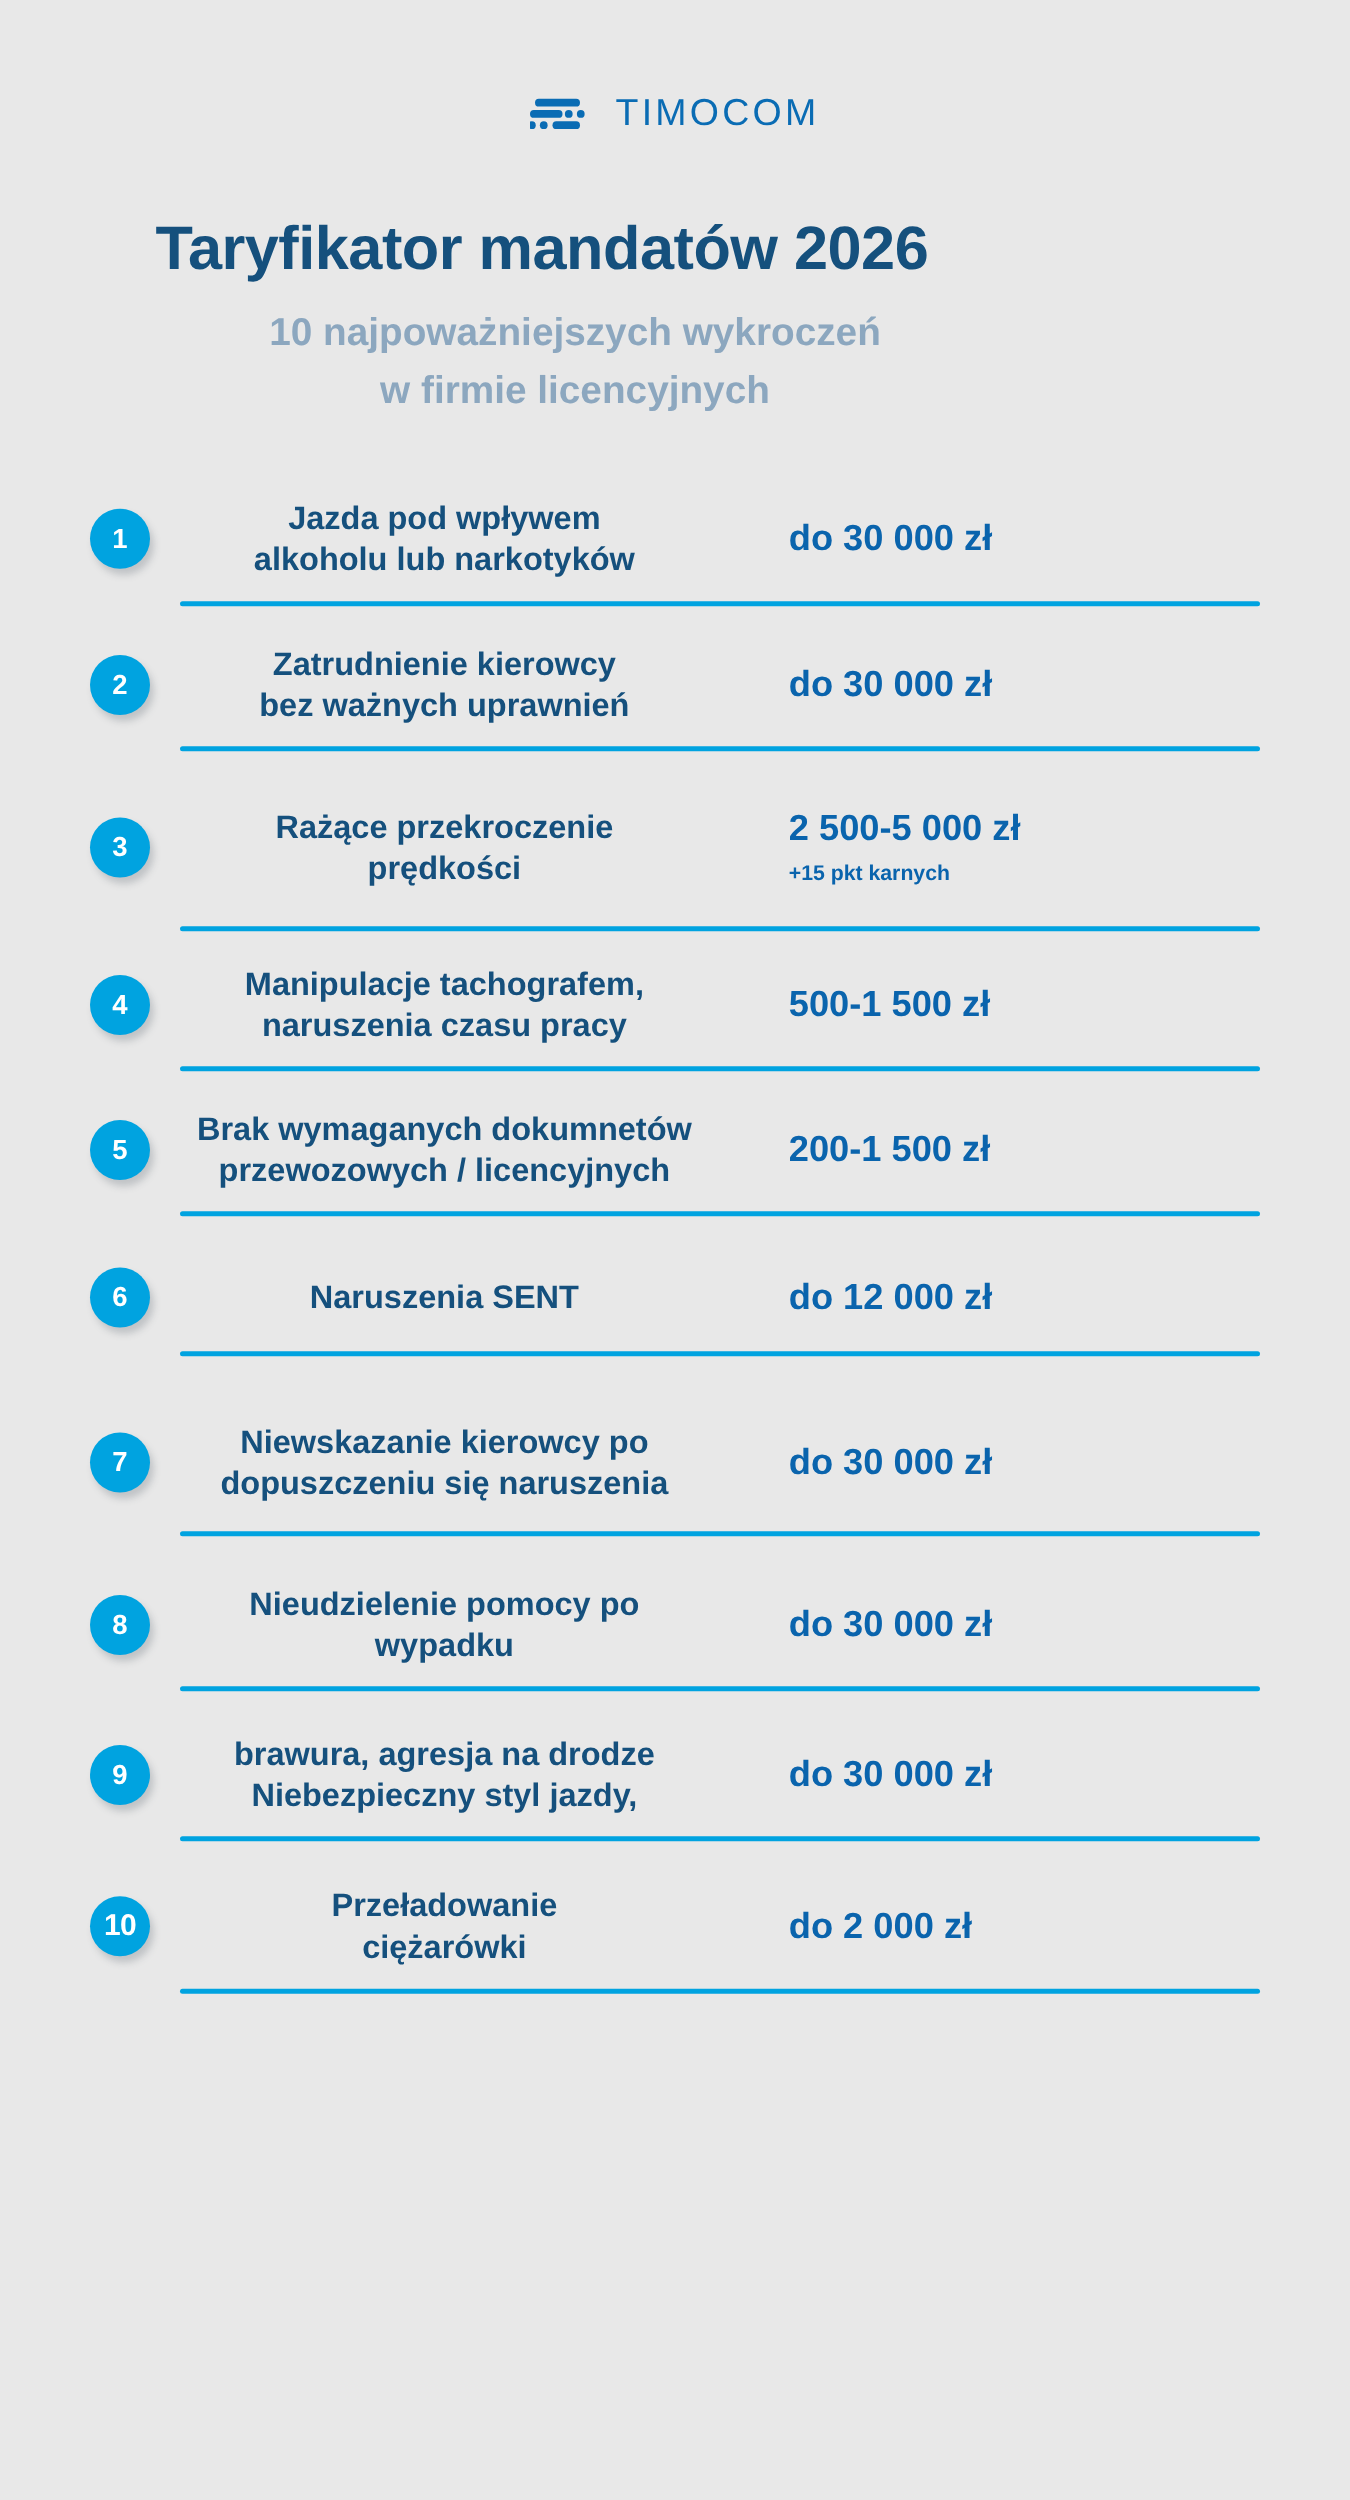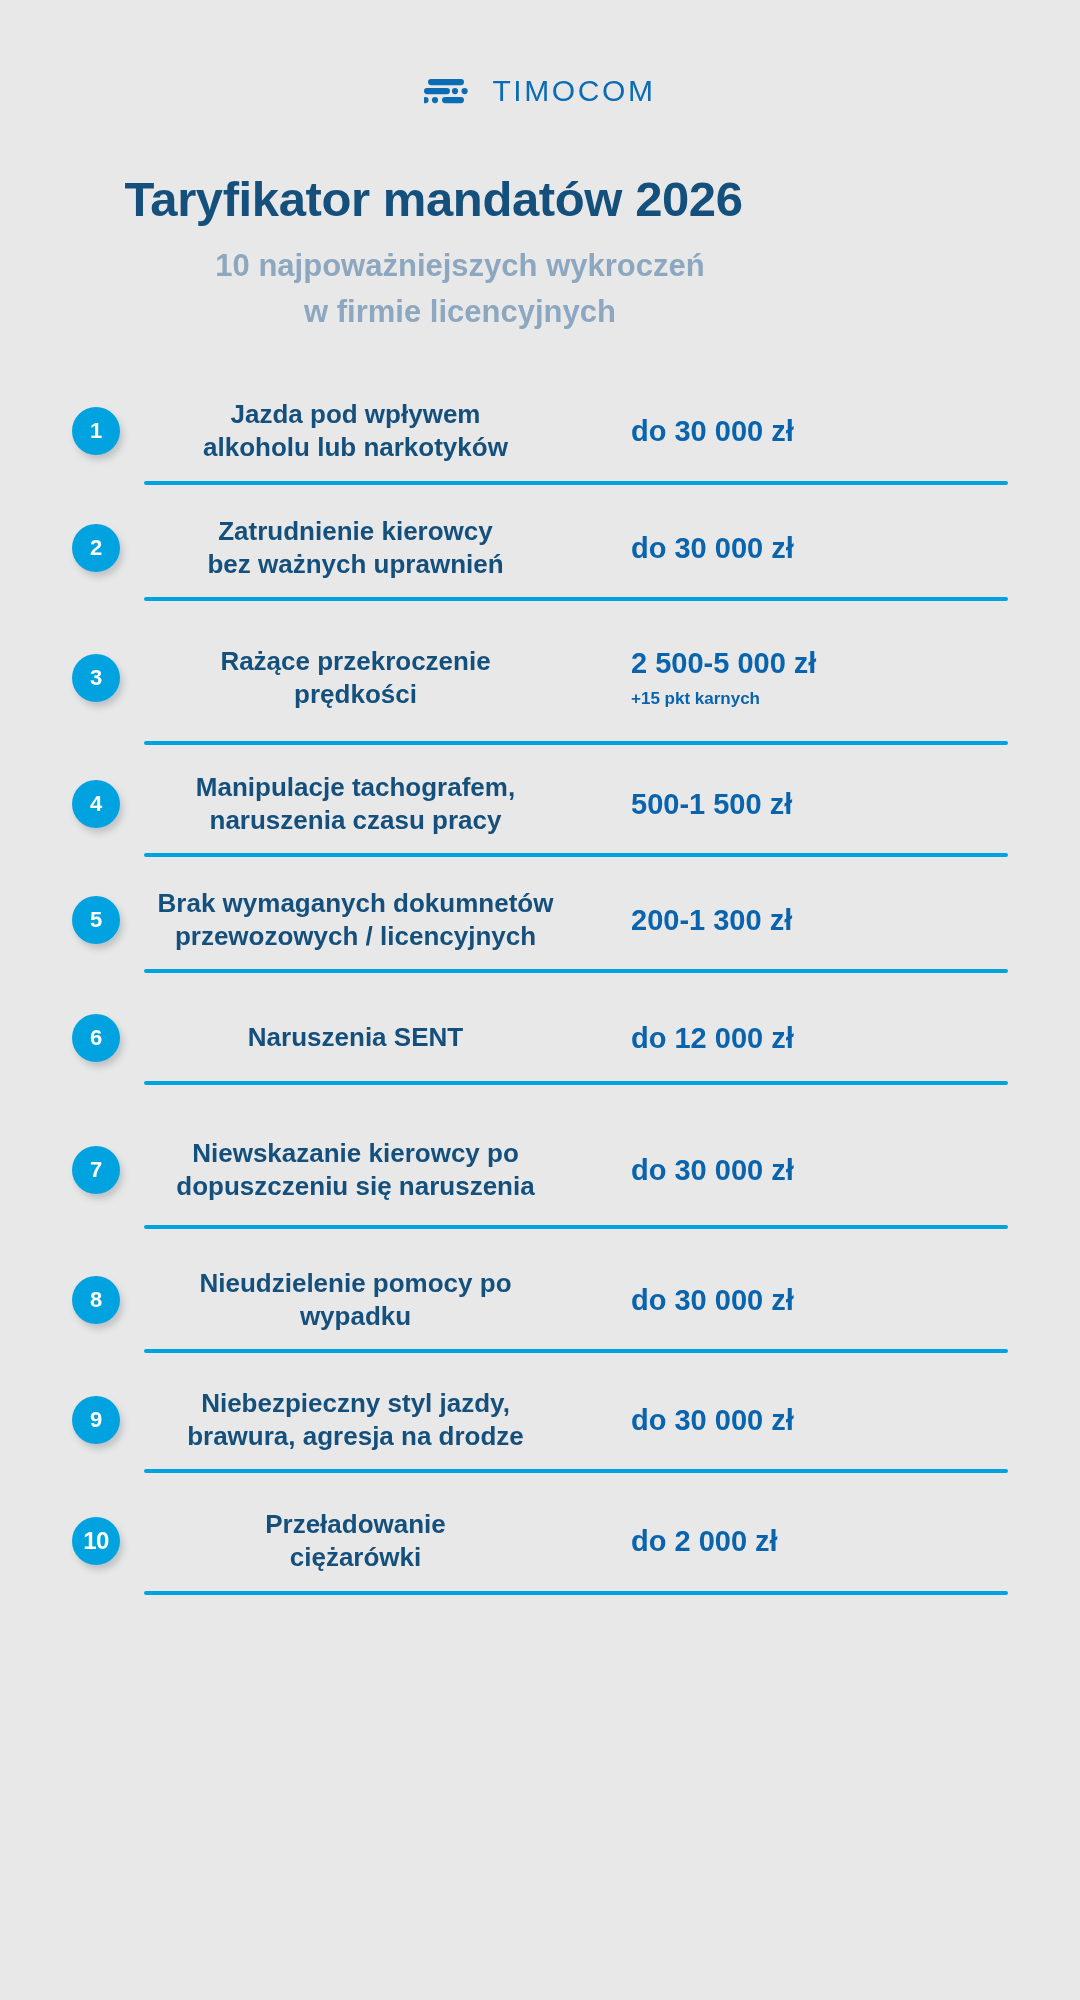--- a/index.html
+++ b/index.html
@@ -242,21 +242,21 @@
           <div class="divider" style="margin-bottom: 14px;"></div>
         </div>
         <div>
           <div class="item" style="height: 98px;">
             <div class="badge">5</div>
             <div class="label">
               <span class="ln">Brak wymaganych dokumnetów</span>
               <span class="ln">przewozowych / licencyjnych</span>
             </div>
             <div class="price-wrap">
-              <div class="price">200-1 300 zł</div>
+              <div class="price">200-1 500 zł</div>
             </div>
           </div>
           <div class="divider" style="margin-bottom: 22px;"></div>
         </div>
         <div>
           <div class="item" style="height: 86px;">
             <div class="badge">6</div>
             <div class="label">
               <span class="ln">Naruszenia SENT</span>
             </div>
@@ -289,22 +289,22 @@
             <div class="price-wrap">
               <div class="price">do 30 000 zł</div>
             </div>
           </div>
           <div class="divider" style="margin-bottom: 18px;"></div>
         </div>
         <div>
           <div class="item" style="height: 98px;">
             <div class="badge">9</div>
             <div class="label">
+              <span class="ln">brawura, agresja na drodze</span>
               <span class="ln">Niebezpieczny styl jazdy,</span>
-              <span class="ln">brawura, agresja na drodze</span>
             </div>
             <div class="price-wrap">
               <div class="price">do 30 000 zł</div>
             </div>
           </div>
           <div class="divider" style="margin-bottom: 18px;"></div>
         </div>
         <div>
           <div class="item" style="height: 100px;">
             <div class="badge wide">10</div>

